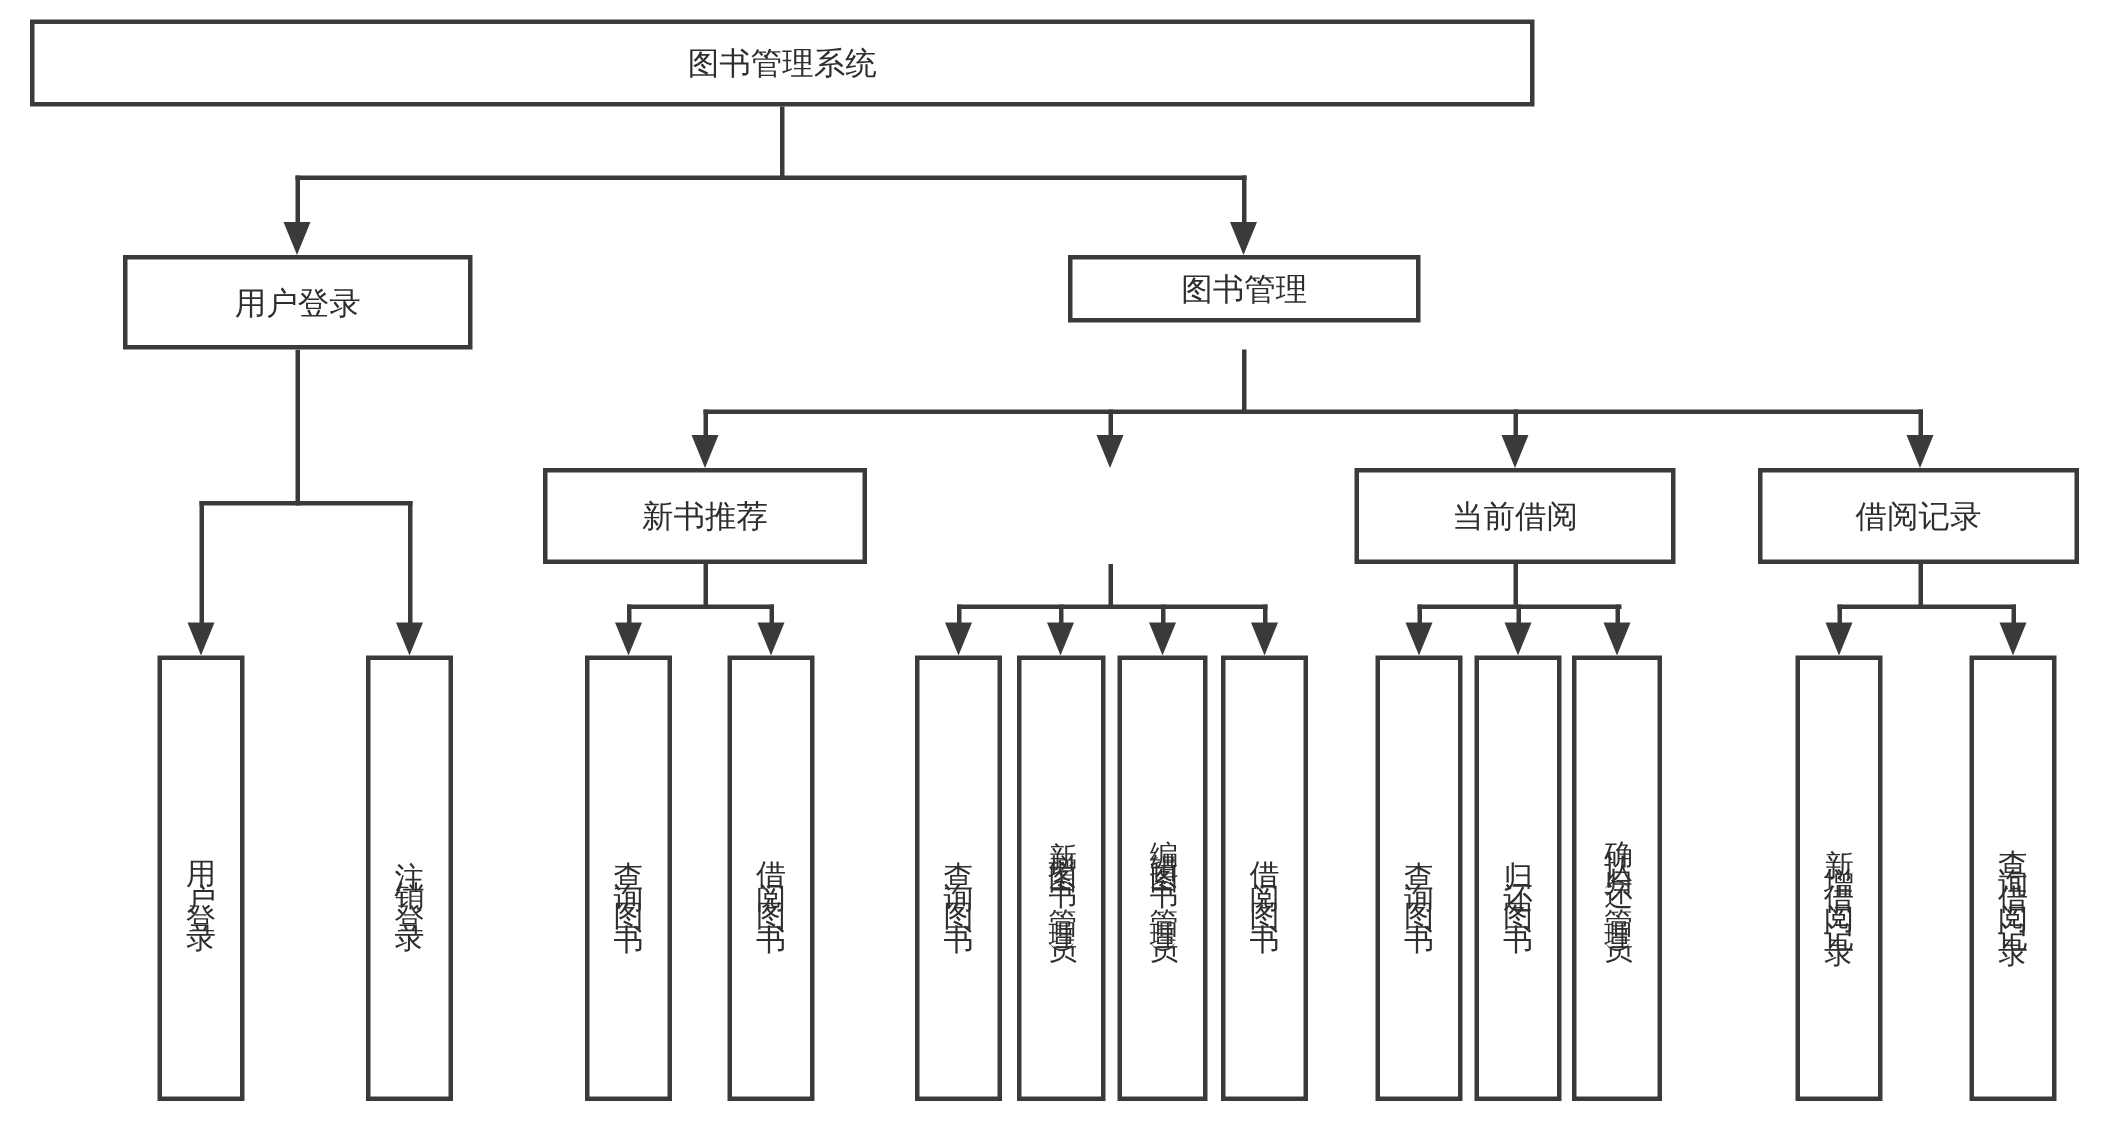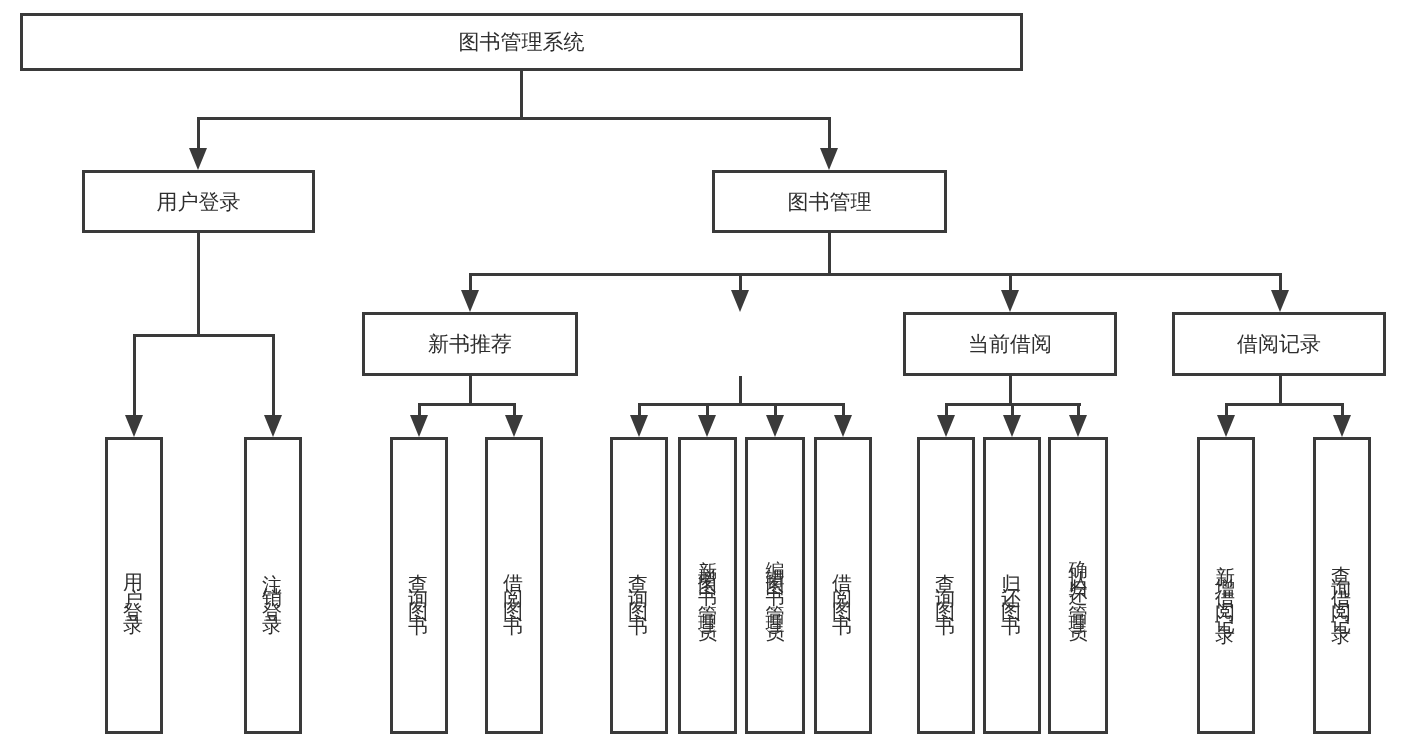--- a/index.html
+++ b/index.html
@@ -109,21 +109,21 @@
   <div class="vl" style="left:1341px; top:403px; height:14px;"></div>
   <div class="arrow" style="left:1333px; top:415px;"></div>
 
   <div class="box" style="left:20px; top:13px; width:1003px; height:58px;">
     <span>图书管理系统</span>
   </div>
 
   <div class="box" style="left:82px; top:170px; width:233px; height:63px;">
     <span>用户登录</span>
   </div>
-  <div class="box" style="left:712px; top:170px; width:235px; height:63px;">
+  <div class="box" style="left:712px; top:170px; width:235px; height:45px;">
     <span>图书管理</span>
   </div>
 
   <div class="box" style="left:362px; top:312px; width:216px; height:64px;">
     <span>新书推荐</span>
   </div>
   <div class="box" style="left:1172px; top:312px; width:214px; height:64px;">
     <span>借阅记录</span>
   </div>
   <div class="box" style="left:903px; top:312px; width:214px; height:64px;">

